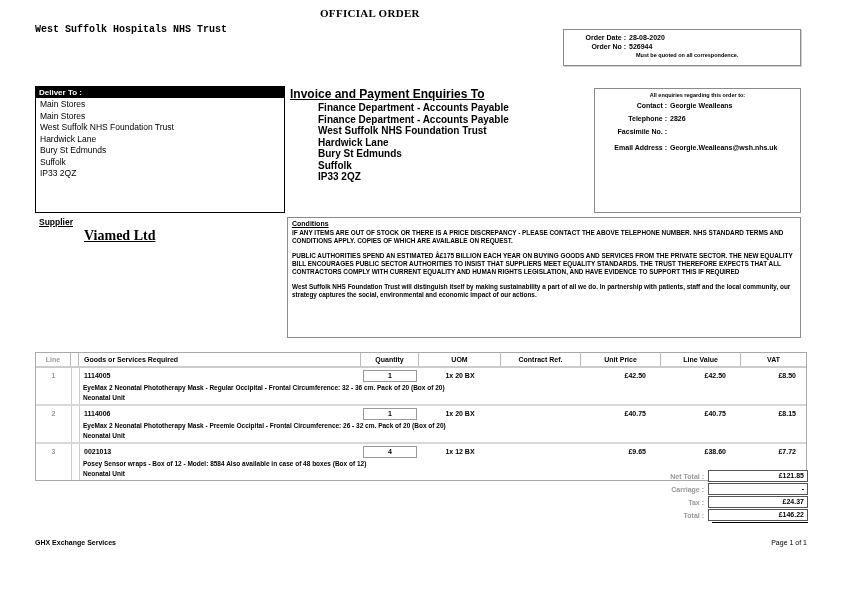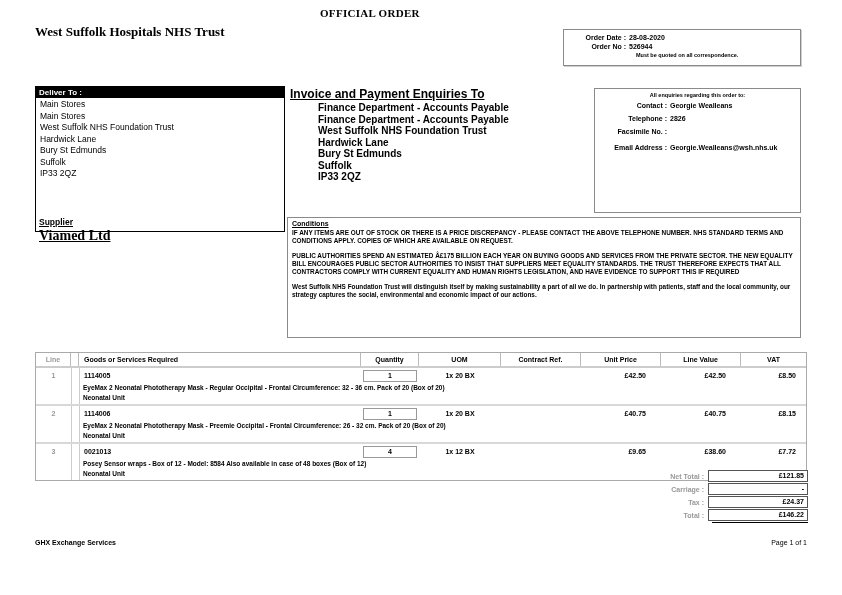--- a/index.html
+++ b/index.html
@@ -1,52 +1,52 @@
 <!DOCTYPE html>
 <html><head>
 <meta charset="utf-8">
 <style>
   html,body { margin:0; padding:0; background:#fff; }
   .page { position:relative; width:842px; height:595px; background:#fff;
           font-family:"Liberation Sans",sans-serif; color:#000; overflow:hidden; }
 
-  .trust-name { position:absolute; left:35px; top:24px; font-family:Liberation Serif, serif;
-                font-size:13px; font-weight:bold;text-align:center; }
+  .trust-name { position:absolute; left:35px; top:24px; font-family:Liberation Mono, monospace;
+                font-size:10px; font-weight:bold;text-align:center; }
   .doc-title  { position:absolute; left:320px; top:7px; width:200px; text-align:left;
                 font-family:"Liberation Serif",serif; font-size:11px; font-weight:bold; letter-spacing:.3px; }
 
   .order-box { position:absolute; left:563px; top:29px; width:238px; height:37px;
                border:1px solid #8a8a8a; box-shadow:1px 1px 0 #cfcfcf; box-sizing:border-box;
                font-size:7px; font-weight:bold; padding-top:3px; }
   .ob-row  { display:flex; line-height:9px; }
   .ob-label{ width:62px; text-align:right; }
   .ob-value{ margin-left:3px; }
   .ob-note { margin-left:72px; font-size:5.5px; margin-top:1px; }
 
-  .deliver-box { position:absolute; left:35px; top:86px; width:250px; height:146px;
+  .deliver-box { position:absolute; left:35px; top:86px; width:250px; height:127px;
                  border:1px solid #000; box-sizing:border-box; }
   .deliver-header { background:#000; color:#fff; font-size:8px; font-weight:bold; padding:1px 3px; }
   .deliver-lines  { padding:1px 4px; font-size:8.5px; font-weight:normal; line-height:11.5px; }
 
   .invoice-block { position:absolute; left:290px; top:87px; width:300px; }
   .invoice-title { font-size:12px; font-weight:bold; text-decoration:underline; margin-bottom:1px; }
   .invoice-lines { font-size:10px; font-weight:bold; line-height:11.5px;margin-left:28px; }
 
   .enquiries-box { position:absolute; left:594px; top:88px; width:207px; height:125px;
                    border:1px solid #8a8a8a; box-sizing:border-box; font-weight:bold; }
   .enq-heading { font-size:5.5px; text-align:center; margin-top:3px; margin-bottom:4px; }
   .enq-row   { display:flex; font-size:7px; margin-bottom:5px; line-height:8px; }
   .enq-label { width:72px; text-align:right; flex:none; }
   .enq-value { margin-left:3px; word-break:break-all; }
   .enq-row.email { margin-top:8px; }
 
   .supplier-block { position:absolute; left:39px; top:217px; }
   .supplier-title { font-size:8.5px; font-weight:bold; text-decoration:underline; }
   .supplier-name  { font-family:"Liberation Serif",serif; font-size:14px; font-weight:bold;
-                    text-decoration:underline; margin-top:1px; }
+                    text-decoration:underline; margin-top:1px;margin-left:45px; }
 
   .conditions-box { position:absolute; left:287px; top:217px; width:514px; height:121px;
                     border:1px solid #8a8a8a; box-sizing:border-box; padding:2px 4px; }
   .cond-title { font-size:7px; font-weight:bold; text-decoration:underline; margin-bottom:2px; }
   .cond-para  { font-size:6.4px; font-weight:bold; line-height:8px; margin-bottom:7px; }
 
   .order-table { position:absolute; left:35px; top:352px; width:772px;
                  border:1px solid #aaa; box-sizing:border-box; background:#fff; }
   .tgrid { display:grid; grid-template-columns:35px 8px 282px 58px 82px 80px 80px 80px 1fr; align-items:center; }
   .thead { border-bottom:2px solid #ccc; height:13px; font-size:7px; font-weight:bold; }

